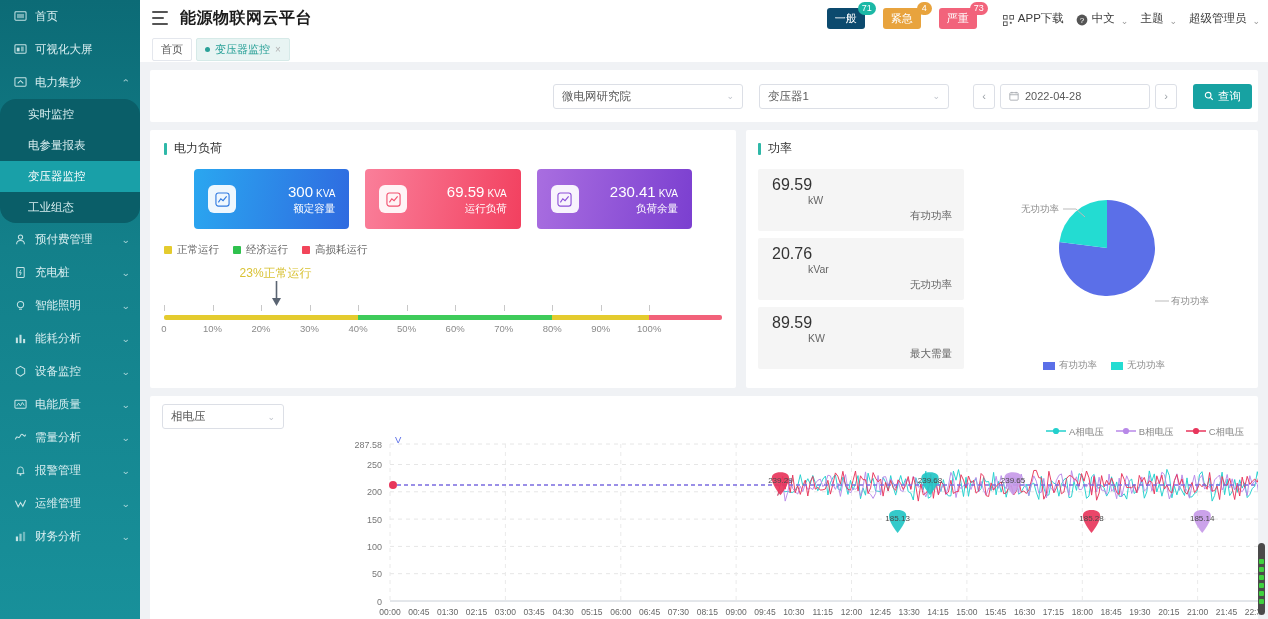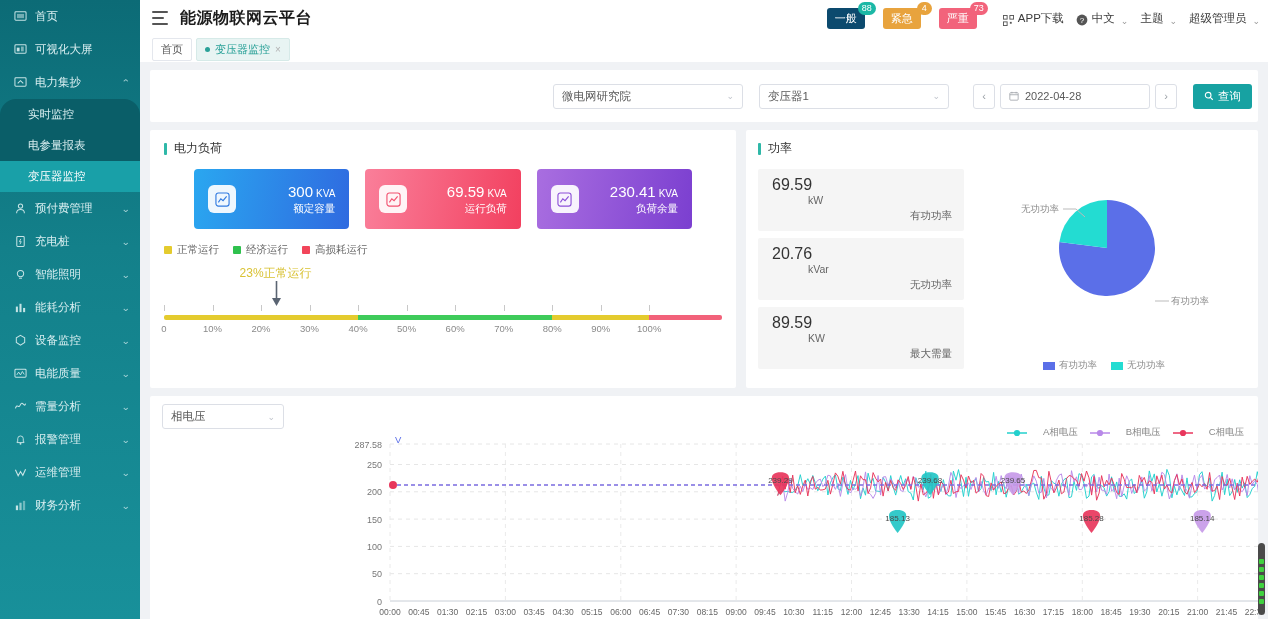--- a/index.html
+++ b/index.html
@@ -124,21 +124,21 @@
   .pw-box { background:#f5f5f5; border-radius:2px; height:62px; margin-bottom:7px; padding: 8px 12px 0 14px; position:relative;}
   .pw-v { font-size:16px; color:#333; line-height:1.05;}
   .pw-u { font-size:10.5px; color:#666; margin-left:12px;padding-left:24px; }
   .pw-n { position:absolute; right:12px; bottom:8px; font-size:10.5px; color:#666;}
   .pw-right { flex:1; position:relative; }
 
   
   .chartpanel { background:#fff; border-radius:2px; margin-top:8px; padding: 8px 12px 4px 12px; height: 240px; position:relative; overflow:hidden;}
   .sel-metric { width: 122px; }
   .chart-legend { position:absolute; right: 14px; top: 30px; display:flex; gap:12px; font-size:9.5px; color:#888; align-items:center;}
-  .chart-legend .k{display:flex;align-items:center;gap:16px;}
+  .chart-legend .k{display:flex;align-items:flex-start;gap:3px;}
 
   .scrollbar {
     position:absolute; right:3px; bottom:4px; width:7px; height:72px;
     background:#4a4a4a; border-radius:4px;
   }
   .scrollbar .seg { position:absolute; left:1px; width:5px; height:5px; background:#3fd23f; border-radius:1px;}
 </style>
 </head>
 <body>
 
@@ -176,20 +176,23 @@
       </div>
       <div class="side-sub">
         <div class="side-item">
           <span class="lbl">实时监控</span>
         </div>
         <div class="side-item">
           <span class="lbl">电参量报表</span>
         </div>
         <div class="side-item active">
           <span class="lbl">变压器监控</span>
+        </div>
+        <div class="side-item">
+          <span class="lbl">工业组态</span>
         </div>
       </div>
       <div class="side-item">
         <span class="ic">
           <svg width="13" height="13" viewBox="0 0 14 14">
             <circle cx="7" cy="4.4" r="2.3" fill="none" stroke="#cfe9ea" stroke-width="1.1"></circle>
             <path d="M2.8 12c0-2.6 1.9-4 4.2-4s4.2 1.4 4.2 4" fill="none" stroke="#cfe9ea" stroke-width="1.1"></path>
           </svg>
         </span>
         <span class="lbl">预付费管理</span>
@@ -289,21 +292,21 @@
   <div class="main">
 
     <div class="topbar">
       <div class="hamburger">
           <i></i>
           <i></i>
           <i></i>
         </div>
       <div class="app-title">能源物联网云平台</div>
       <div class="top-right" id="topright">
-          <div class="badge-wrap"><span class="badge-tag" style="background:#0c4a6e">一般</span><span class="badge-count" style="background:#1bb8a6">88</span></div>
+          <div class="badge-wrap"><span class="badge-tag" style="background:#0c4a6e">一般</span><span class="badge-count" style="background:#1bb8a6">71</span></div>
           <div class="badge-wrap"><span class="badge-tag" style="background:#e8a33d">紧急</span><span class="badge-count" style="background:#e8a33d">4</span></div>
           <div class="badge-wrap"><span class="badge-tag" style="background:#f2637b">严重</span><span class="badge-count" style="background:#f2637b">73</span></div>
           <div class="top-link">
             <span class="ic">
               <svg width="11" height="11" viewBox="0 0 12 12">
                 <rect x="0.5" y="0.5" width="4" height="4" fill="none" stroke="#555" stroke-width="1"></rect>
                 <rect x="7.5" y="0.5" width="4" height="4" fill="none" stroke="#555" stroke-width="1"></rect>
                 <rect x="0.5" y="7.5" width="4" height="4" fill="none" stroke="#555" stroke-width="1"></rect>
                 <rect x="7.5" y="7.5" width="2" height="2" fill="#555"></rect>
               </svg>

